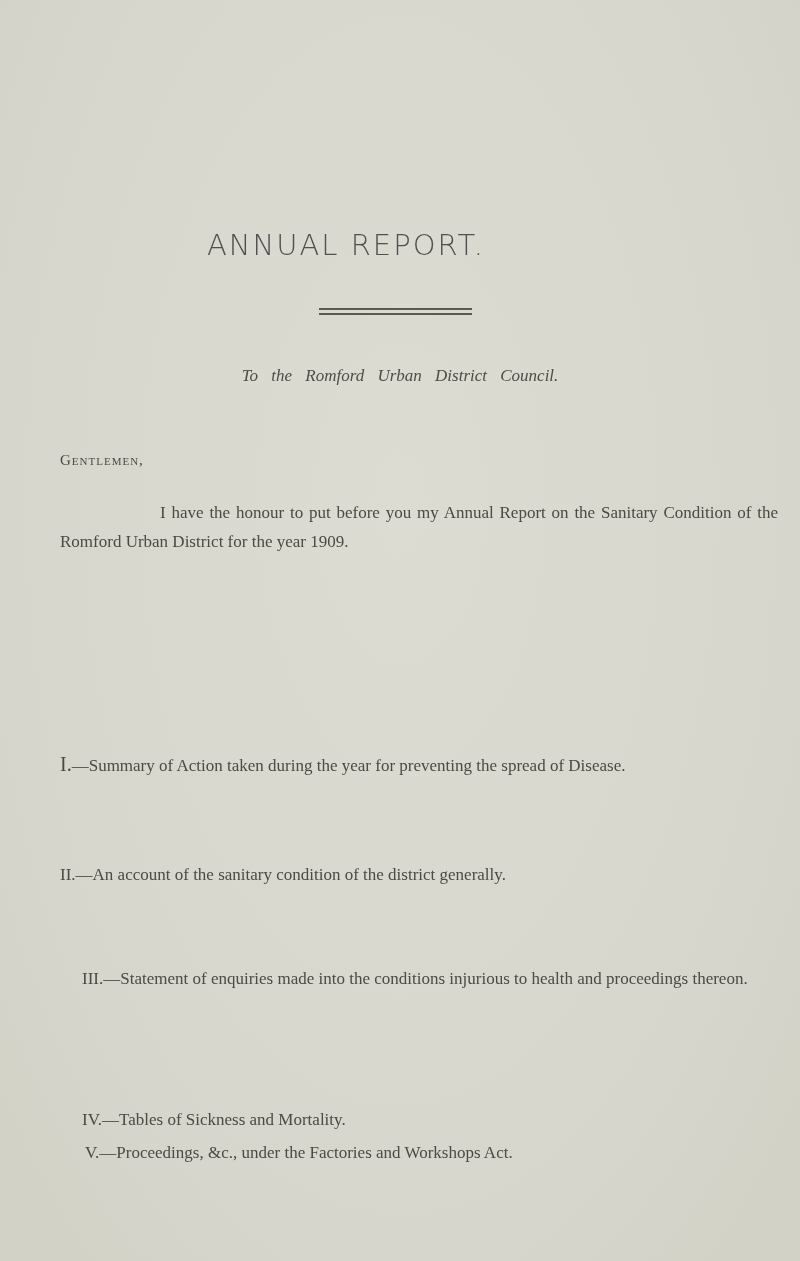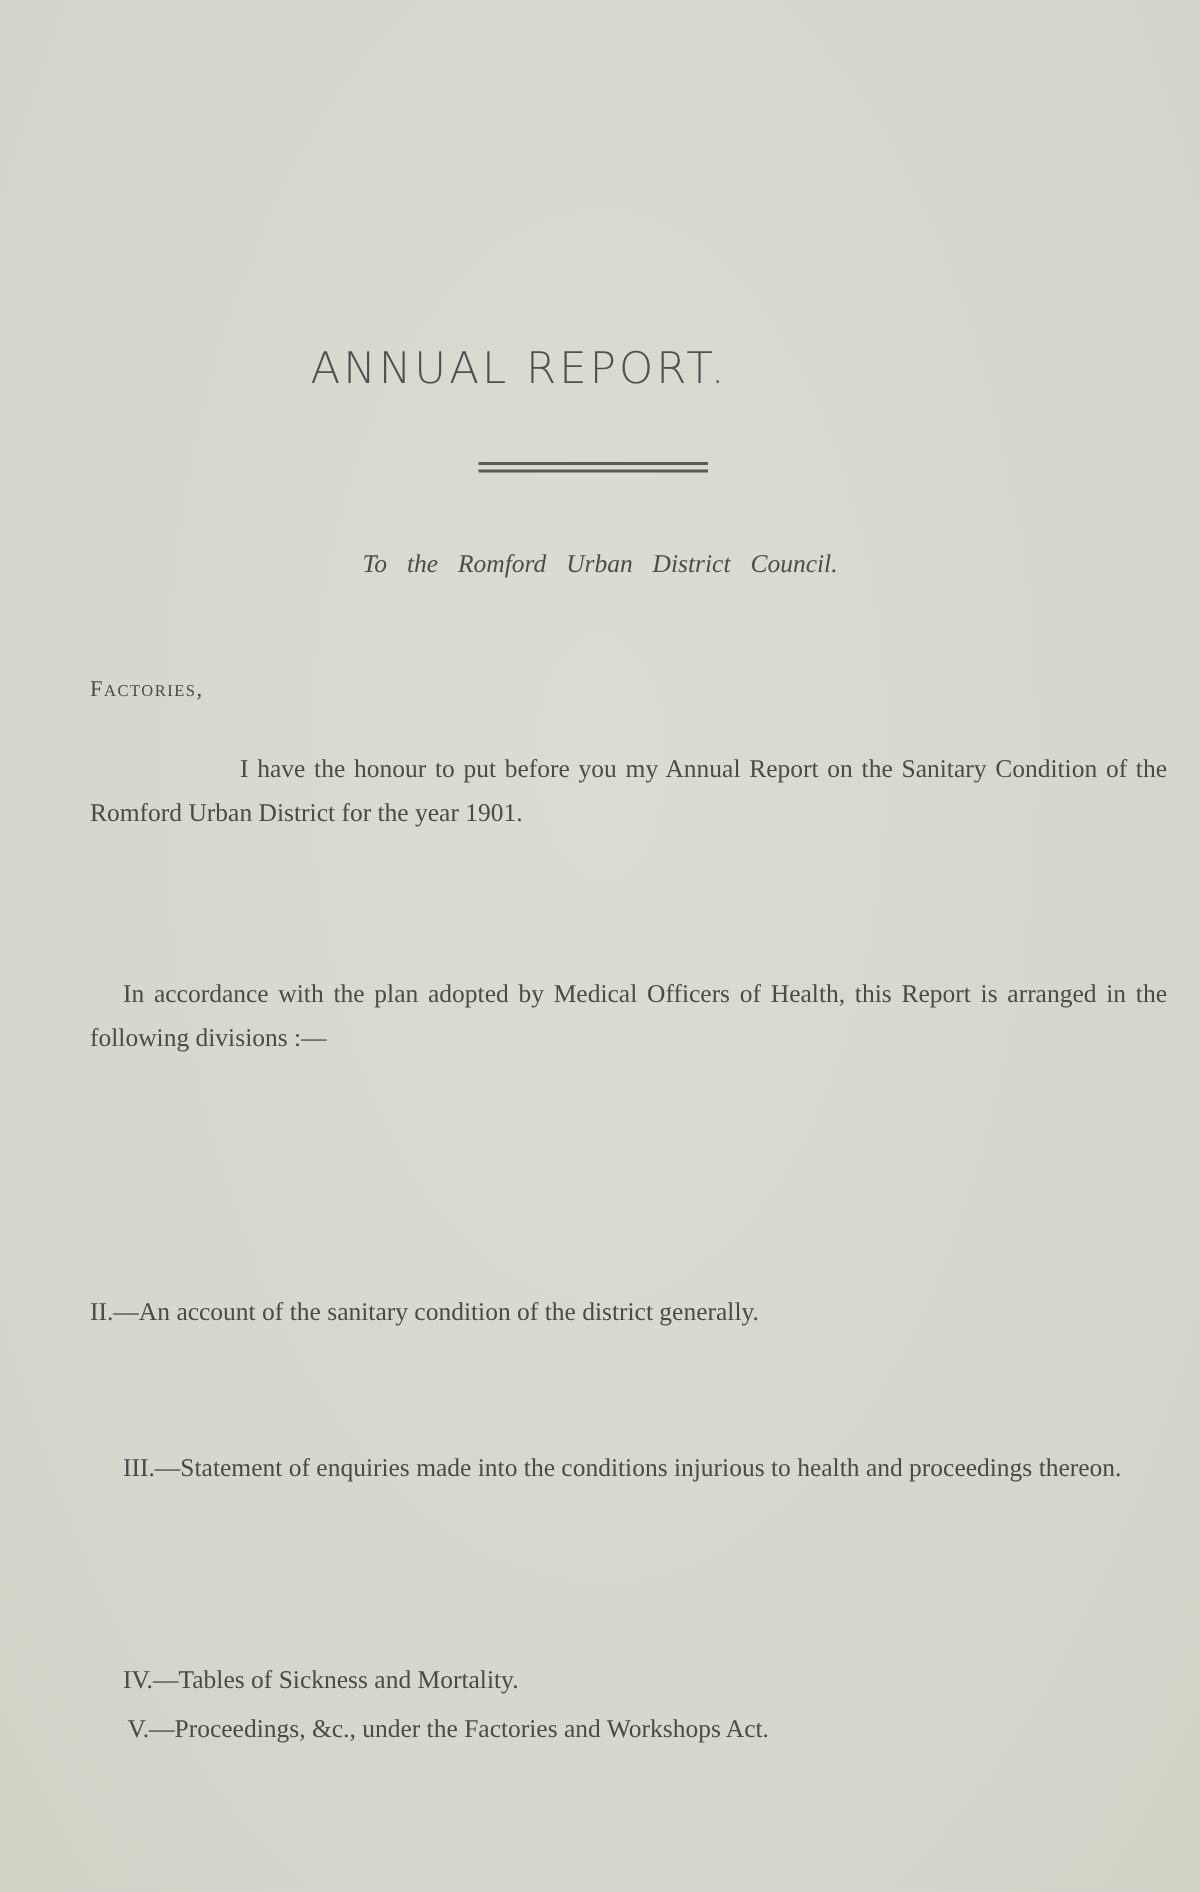--- a/index.html
+++ b/index.html
@@ -44,26 +44,28 @@
 </head>
 <body>
 
 <div class="page">
   <div class="title">ANNUAL REPORT.</div>
   <div class="rule r1"></div>
   <div class="rule r2"></div>
 
   <div class="addressee">To the Romford Urban District Council.</div>
 
-  <div class="salutation">Factories,</div>
+  <div class="salutation">Gentlemen,</div>
 
-  <div class="para p1" style="text-indent:100px;">I have the honour to put before you my Annual Report on the Sanitary Condition of the Romford Urban District for the year 1901.</div>
+  <div class="para p1" style="text-indent:100px;">I have the honour to put before you my Annual Report on the Sanitary Condition of the Romford Urban District for the year 1909.</div>
 
-  <div class="para p2" style="text-indent:22px;">In accordance with the plan adopted by Medical Officers of Health, this Report is arranged in the following divisions :—</div>
 
+  <div class="para d1" style="text-indent:0;">
+    <span style="font-size:20px;">I.</span><span>—Summary of Action taken during the year for preventing the spread of Disease.</span>
+  </div>
 
   <div class="para d2" style="text-indent:0;">
     <span>II.</span><span>—An account of the sanitary condition of the district generally.</span>
   </div>
 
   <div class="para d3" style="text-indent:22px;">
     <span>III.</span><span>—Statement of enquiries made into the conditions injurious to health and proceedings thereon.</span>
   </div>
 
   <div class="para d4" style="text-indent:22px;margin-top:38px;">

